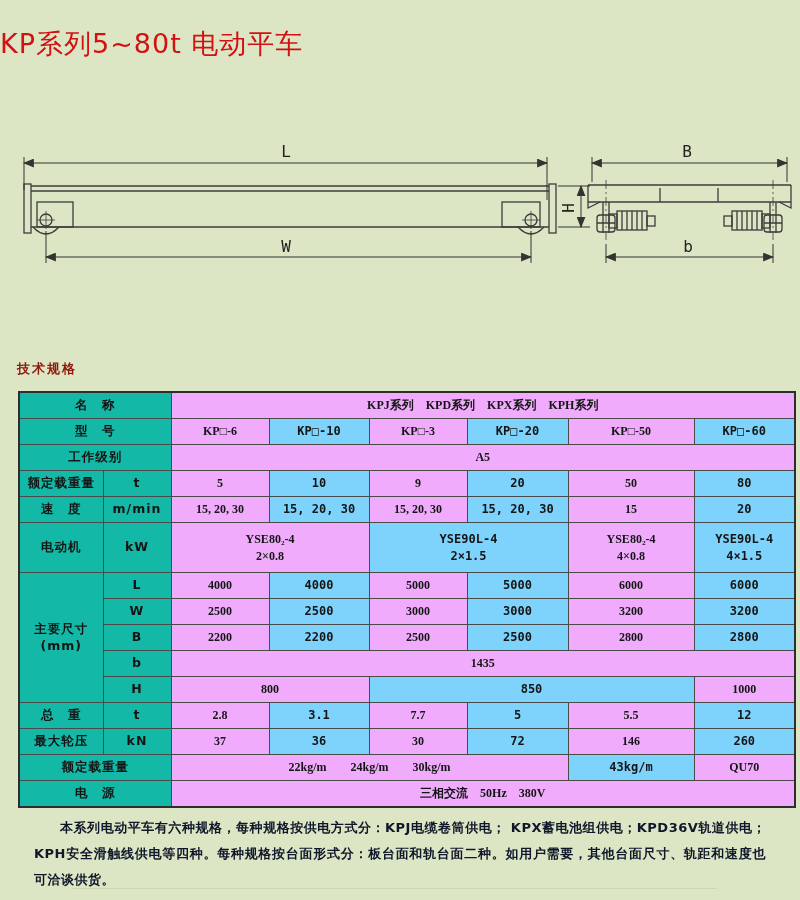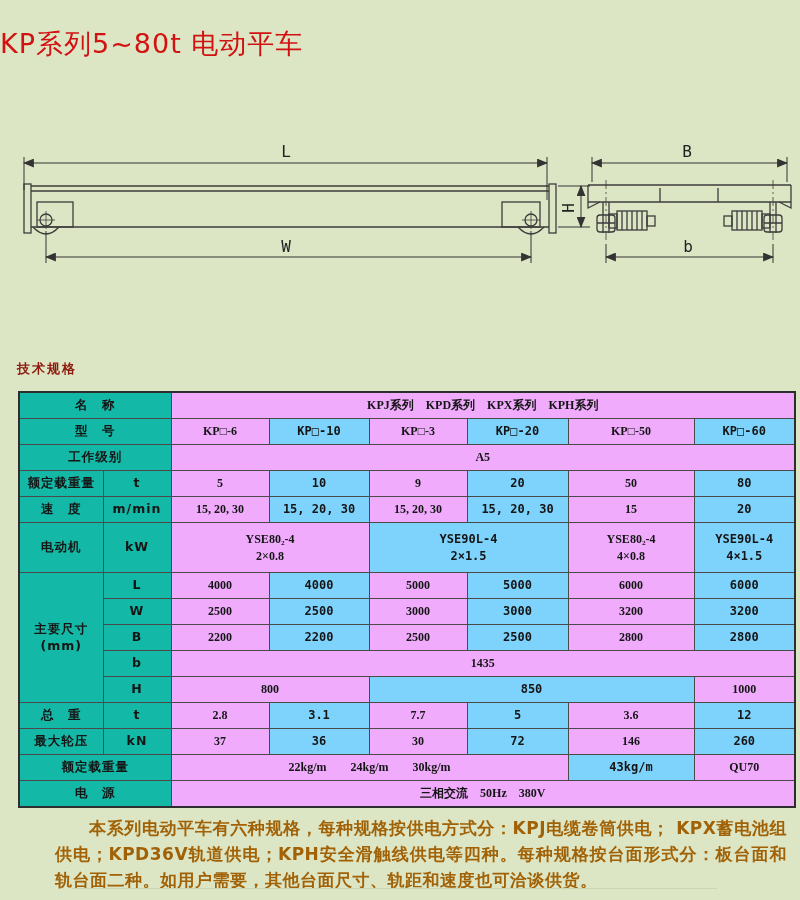--- a/index.html
+++ b/index.html
@@ -33,22 +33,22 @@
     font-size:12px;font-weight:bold;line-height:1.35;overflow:hidden;
   }
   table.spec td.head{
     background:#14b8a6;
     font-family:"DejaVu Sans","Liberation Sans",sans-serif;
     font-size:12.5px;letter-spacing:1px;
   }
   table.spec td.g{background:#f0abfc;font-family:Liberation Serif, serif;}
   table.spec td.b{background:#7dd3fc;}
   .footer-text{
-    position:absolute;left:55px;top:815px;width:732px;
-    font-size:17px;font-weight:bold;color:#a16207;line-height:26px;
+    position:absolute;left:34px;top:815px;width:732px;
+    font-size:13px;font-weight:bold;color:#0f172a;line-height:26px;
     text-indent:2em;letter-spacing:0.5px;text-align:justify;
   }
   .footer-rule{
     position:absolute;left:72px;top:888px;width:645px;height:1px;
     background:#ccd7b0;
   }
 </style>
 </head>
 <body>
 
@@ -228,21 +228,21 @@
           <td colspan="3" class="b">850</td>
           <td class="g">1000</td>
         </tr>
         <tr>
           <td class="head">总　重</td>
           <td class="head">t</td>
           <td class="g">2.8</td>
           <td class="b">3.1</td>
           <td class="g">7.7</td>
           <td class="b">5</td>
-          <td class="g">3.6</td>
+          <td class="g">5.5</td>
           <td class="b">12</td>
         </tr>
         <tr>
           <td class="head">最大轮压</td>
           <td class="head">kN</td>
           <td class="g">37</td>
           <td class="b">36</td>
           <td class="g">30</td>
           <td class="b">72</td>
           <td class="g">146</td>

